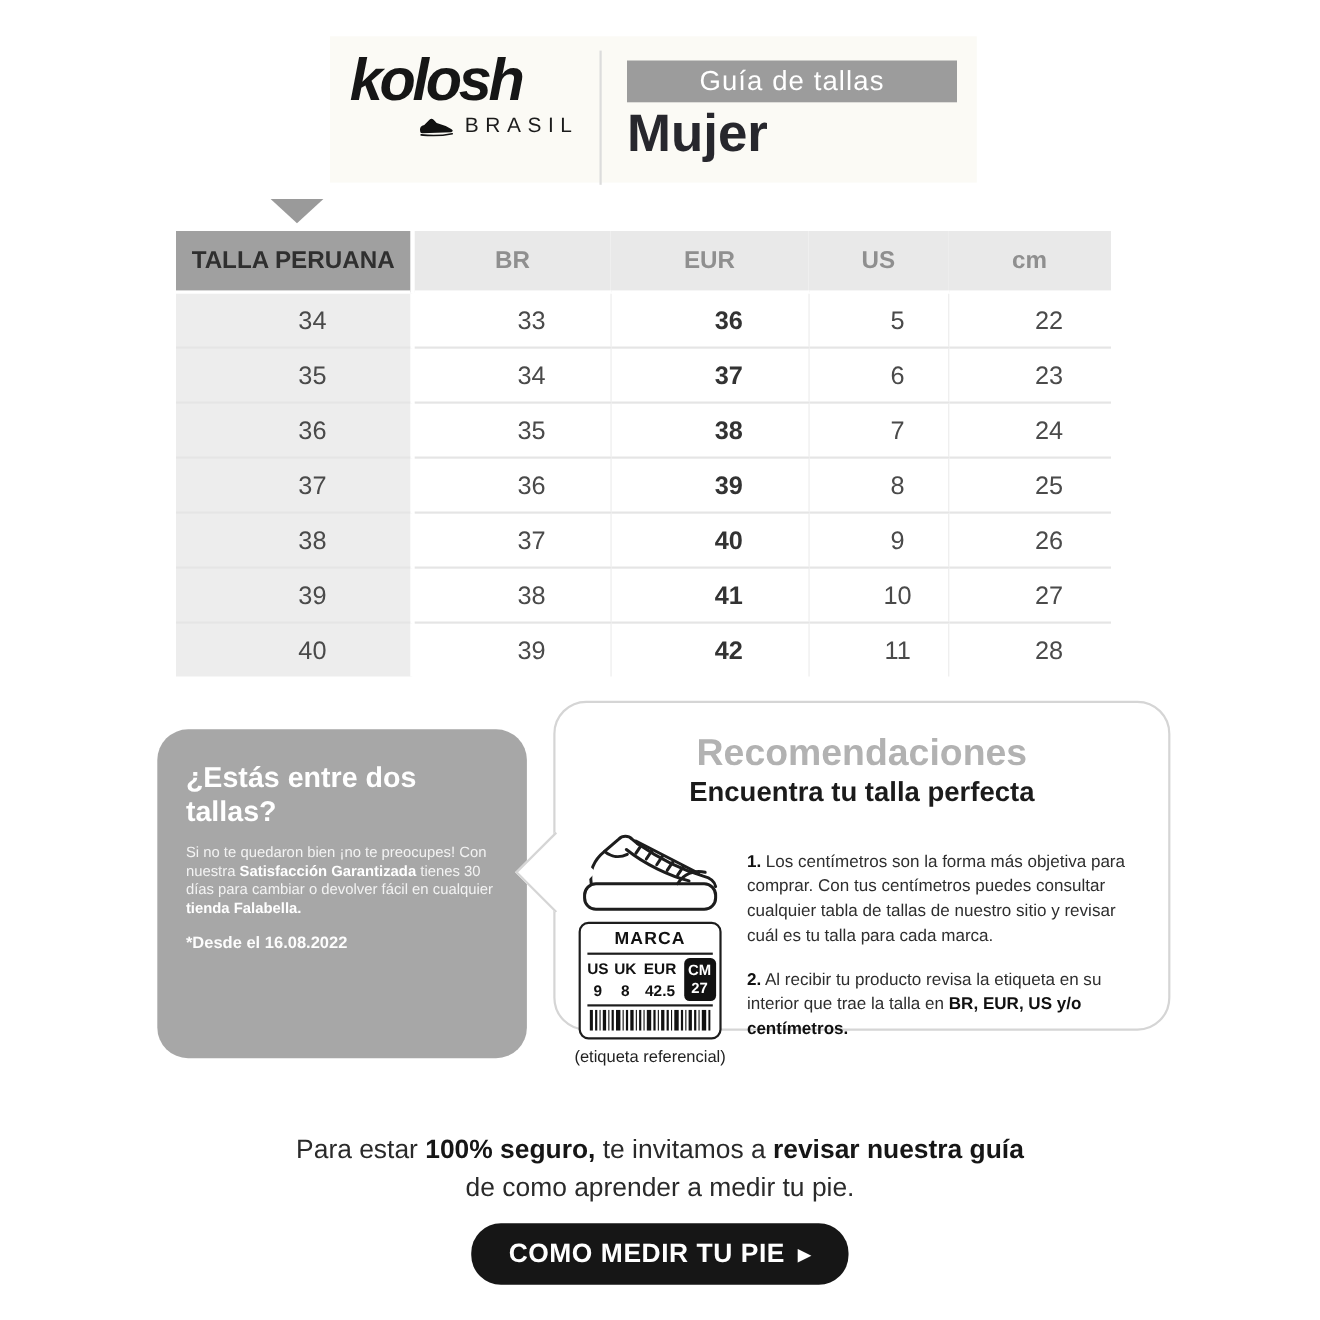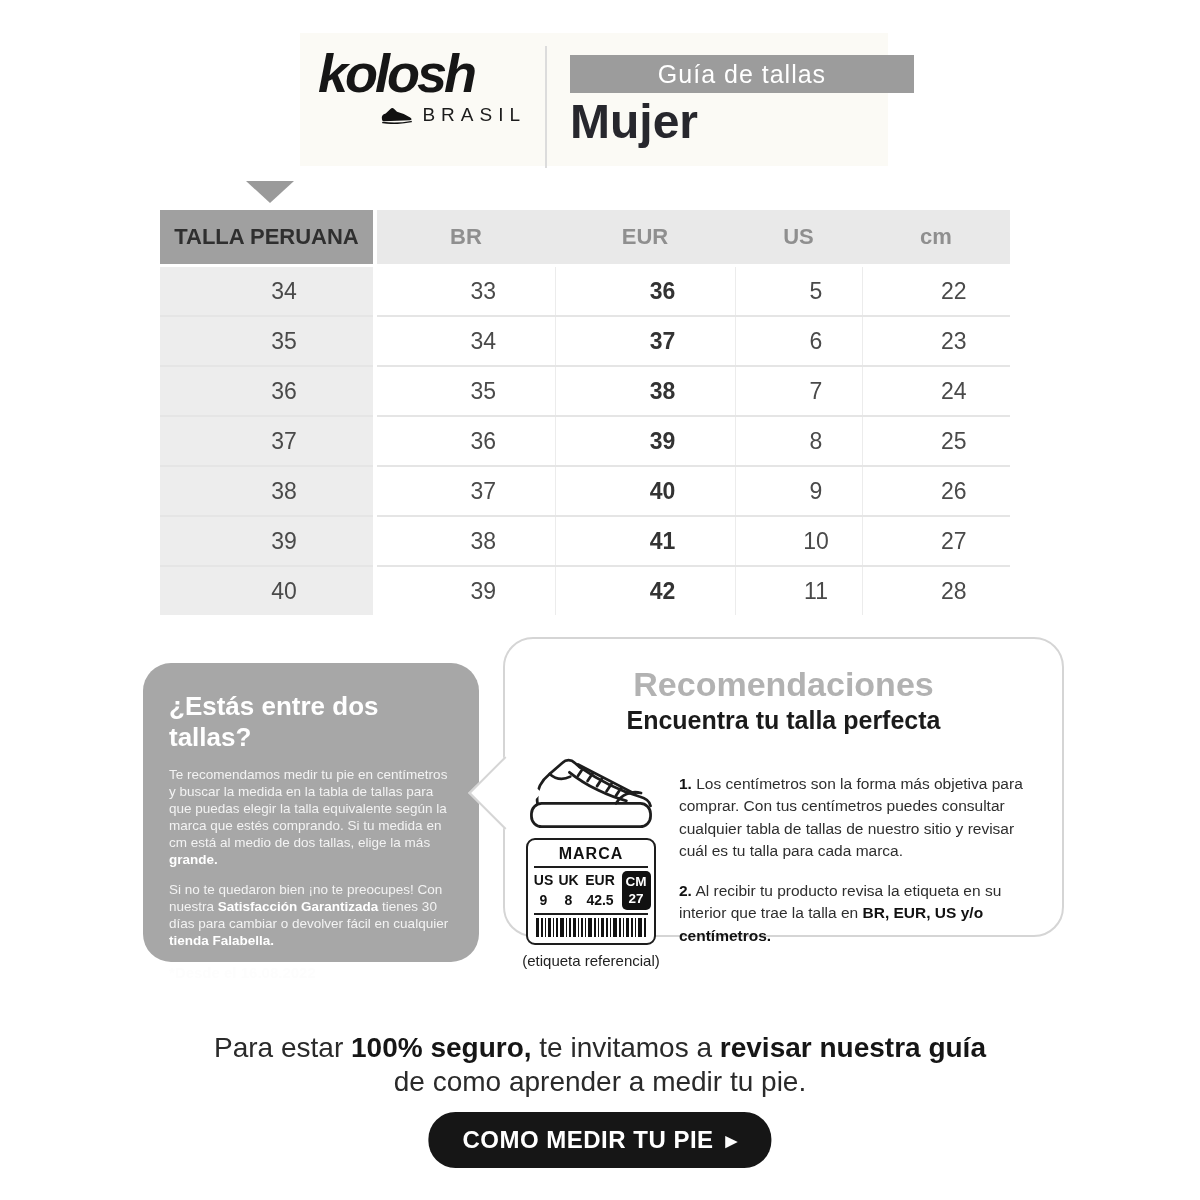--- a/index.html
+++ b/index.html
@@ -7,21 +7,21 @@
     width:1200px;height:1200px;background:#ffffff;position:relative;
     font-family:"Liberation Sans",sans-serif;overflow:hidden;color:#222;
   }
   
   .header-card{position:absolute;left:300px;top:33px;width:588px;height:133px;background:#fbfaf5;}
   .logo{position:absolute;left:318px;top:46px;width:210px;}
   .brand{font-size:54px;font-weight:800;font-style:italic;letter-spacing:-3px;color:#161616;line-height:1;}
   .brand-sub-row{display:flex;align-items:center;justify-content:flex-end;gap:9px;margin-top:4px;padding-right:2px;}
   .brand-sub{font-size:19px;letter-spacing:6px;font-weight:500;color:#1b1b1b;}
   .header-divider{position:absolute;left:545px;top:46px;width:2px;height:122px;background:#dcdcdc;}
-  .banner{position:absolute;left:570px;top:55px;width:344px;height:38px;background:#9c9c9c;color:#fff;
+  .banner{position:absolute;left:570px;top:55px;width:300px;height:38px;background:#9c9c9c;color:#fff;
     display:flex;align-items:center;justify-content:center;font-size:25px;letter-spacing:1px;}
   .mujer{position:absolute;left:570px;top:94px;font-size:48px;font-weight:800;color:#27272d;letter-spacing:0;}
   
   .tri{position:absolute;left:246px;top:181px;width:0;height:0;
     border-left:24px solid transparent;border-right:24px solid transparent;border-top:22px solid #9a9a9a;}
   
   table.size{position:absolute;left:160px;top:210px;width:850px;border-collapse:collapse;table-layout:fixed;}
   table.size th{height:52px;font-size:22px;font-weight:700;text-align:center;}
   table.size th.first{background:#a0a0a0;color:#2f2f2f;border-right:4px solid #fff;}
   table.size th.rest{background:#e9e9e9;color:#8f8f8f;}
@@ -57,21 +57,21 @@
   .cm-box{grid-row:1 / span 2;grid-column:4;background:#111;color:#fff;border-radius:5px;text-align:center;
     font-weight:800;font-size:13.5px;line-height:1.3;padding:2px 0;margin-left:2px;}
   .barcode{display:block;margin:3px auto 0;}
   .label-caption{font-size:15px;color:#222;margin-top:7px;white-space:nowrap;}
   .rec-right{flex:1;padding-left:12px;}
   .rec-right p{margin:0;font-size:15.5px;line-height:1.45;color:#2e2e2e;}
   .rec-right .p1{margin-top:34px;}
   .rec-right .p2{margin-top:17px;}
   .rec-right b{font-weight:800;color:#111;}
   
-  .footer-line{position:absolute;left:0;width:100%;text-align:center;font-size:28px;color:#2a2a2a;}
+  .footer-line{position:absolute;left:0;width:100%;text-align:center;font-size:24px;color:#2a2a2a;}
   .footer-line b{font-weight:800;color:#161616;}
   .fl1{top:1032px;}
   .fl2{top:1066px;}
   .cta{position:absolute;top:1112px;left:50%;transform:translateX(-50%);
     background:#161616;color:#fff;border:0;border-radius:27px;padding:14px 34px;
     font-size:24px;font-weight:800;letter-spacing:0.5px;font-family:inherit;
     display:flex;align-items:center;gap:12px;cursor:pointer;}
   .cta-arrow{font-size:15px;line-height:1;}
 </style>
 </head>
@@ -161,21 +161,20 @@
       <td>39</td>
       <td class="eur sep">42</td>
       <td class="sep">11</td>
       <td class="sep">28</td>
     </tr>
   </tbody>
 </table>
 
 <div class="bubble">
   <h2>¿Estás entre dos tallas?</h2>
-  <p><span>Te recomendamos medir tu pie en centímetros y buscar la medida en la tabla de tallas para que puedas elegir la talla equivalente según la marca que estés comprando. Si tu medida en cm está al medio de dos tallas, elige la más </span><b>grande.</b></p>
   <p><span>Si no te quedaron bien ¡no te preocupes! Con nuestra </span><b>Satisfacción Garantizada</b><span> tienes 30 días para cambiar o devolver fácil en cualquier </span><b>tienda Falabella.</b></p>
   <p class="note">*Desde el 16.08.2022</p>
 </div>
 
 <div class="rec-box">
   <div class="rec-arrow"></div>
   <div class="rec-title">Recomendaciones</div>
   <div class="rec-sub">Encuentra tu talla perfecta</div>
 
   <div class="rec-content">

